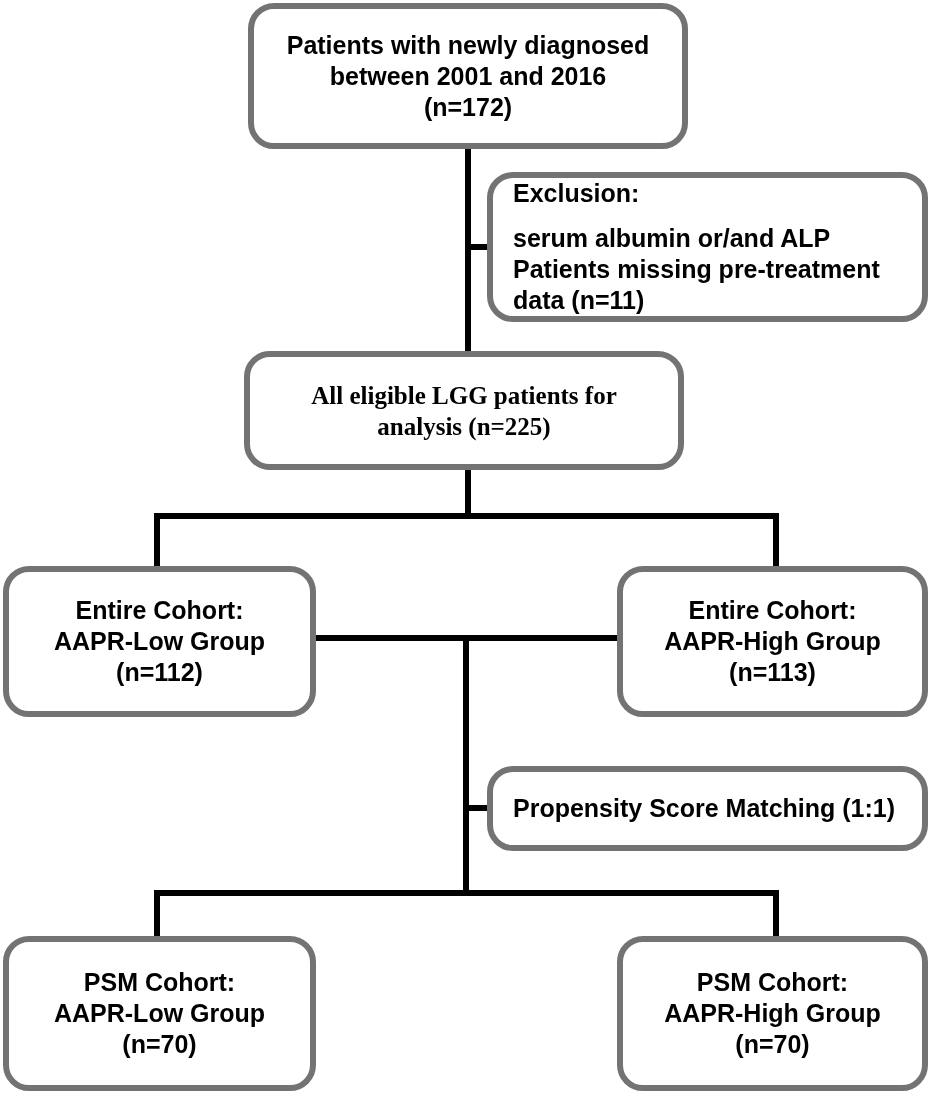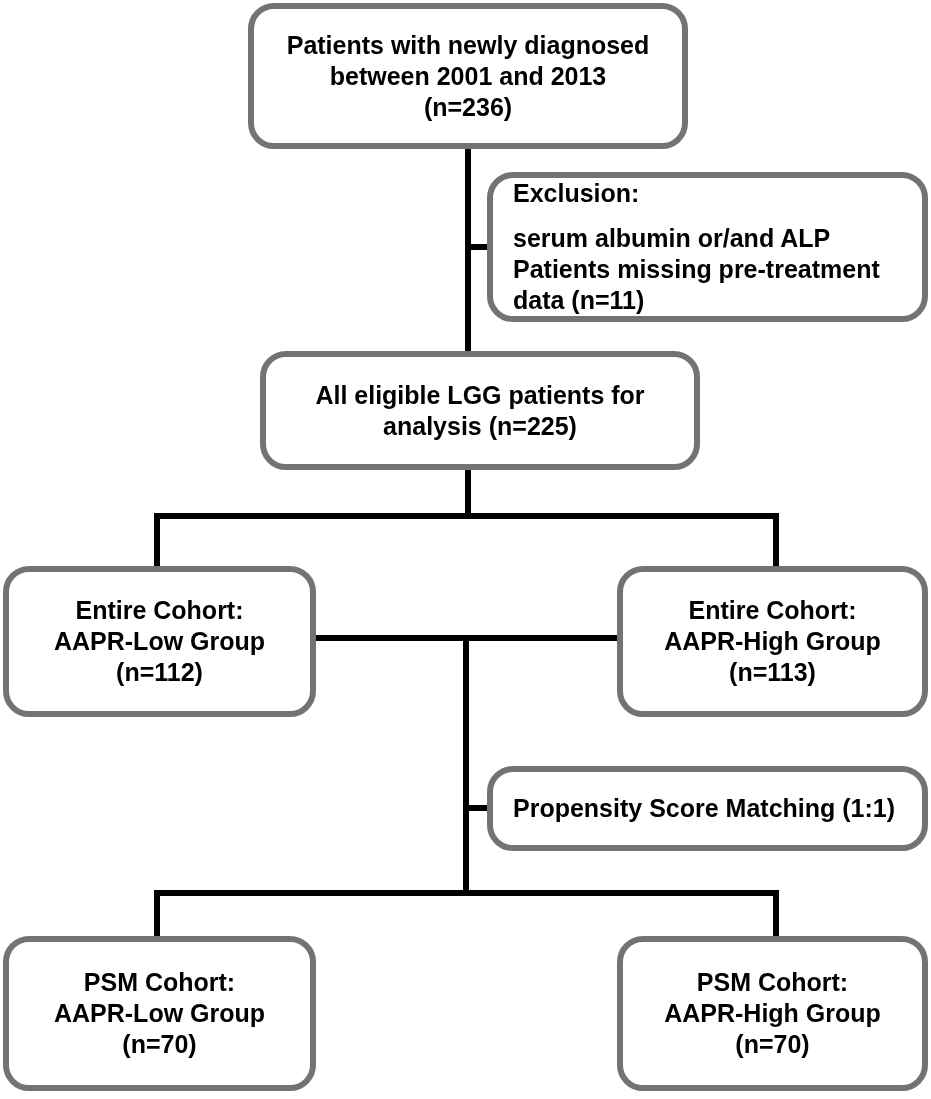--- a/index.html
+++ b/index.html
@@ -53,21 +53,21 @@
     text-align: left;
   }
   .node .spacer {
     display: block;
     height: 14px;
   }
 
   
   #node-enrolled   { left: 248px;  top: 3px;    width: 440px; height: 146px; }
   #node-exclusion  { left: 487px;  top: 172px;  width: 441px; height: 150px; }
-  #node-eligible   { left: 260px;  top: 351px;  width: 440px; height: 119px; }
+  #node-eligible   { left: 244px;  top: 351px;  width: 440px; height: 119px; font-family: Liberation Serif, serif; }
   #node-ec-low     { left: 3px;    top: 566px;  width: 313px; height: 151px; }
   #node-ec-high    { left: 617px;  top: 566px;  width: 311px; height: 151px; }
   #node-psm        { left: 487px;  top: 766px;  width: 441px; height: 85px;  }
   #node-psm-low    { left: 3px;    top: 936px;  width: 313px; height: 155px; }
   #node-psm-high   { left: 617px;  top: 936px;  width: 311px; height: 155px; }
 </style>
 </head>
 <body>
 
 <div id="flow-root">
@@ -90,22 +90,22 @@
       <line x1="466" y1="808" x2="490" y2="808"></line>
 
       <line x1="157" y1="893" x2="776" y2="893"></line>
       <line x1="157" y1="890" x2="157" y2="939"></line>
       <line x1="776" y1="890" x2="776" y2="939"></line>
     </g>
   </svg>
 
   <div class="node" id="node-enrolled">
     <span class="line">Patients with newly diagnosed</span>
-    <span class="line">between 2001 and 2013</span>
-    <span class="line">(n=236)</span>
+    <span class="line">between 2001 and 2016</span>
+    <span class="line">(n=172)</span>
   </div>
 
   <div class="node align-left" id="node-exclusion">
     <span class="line">Exclusion:</span>
     <span class="spacer"></span>
     <span class="line">serum albumin or/and ALP</span>
     <span class="line">Patients missing pre-treatment</span>
     <span class="line">data (n=11)</span>
   </div>
 

